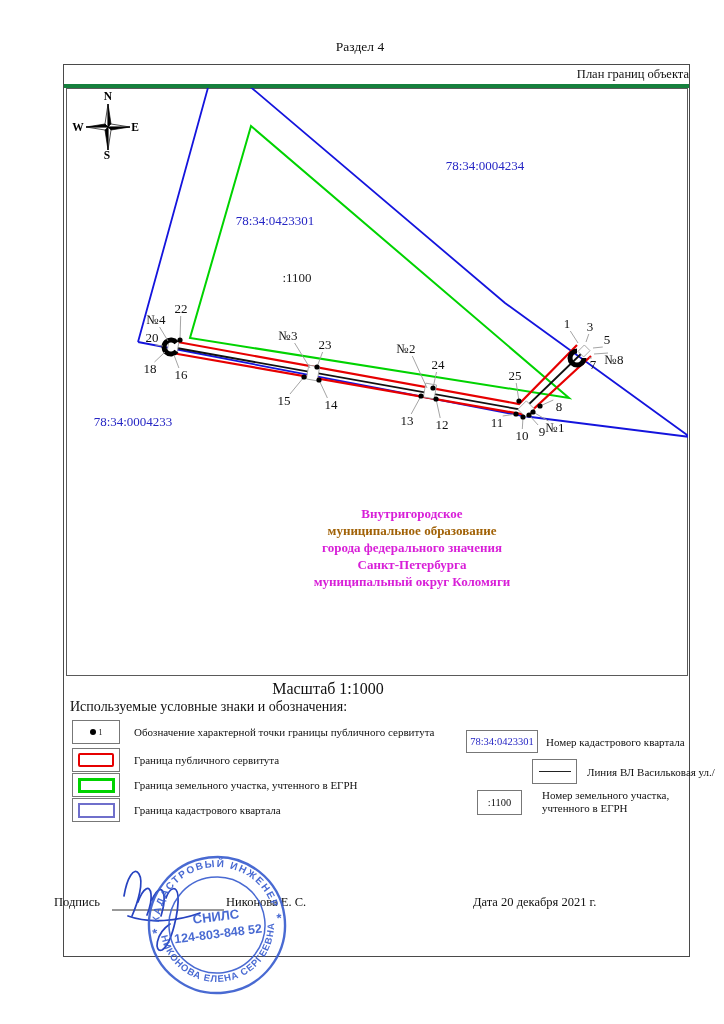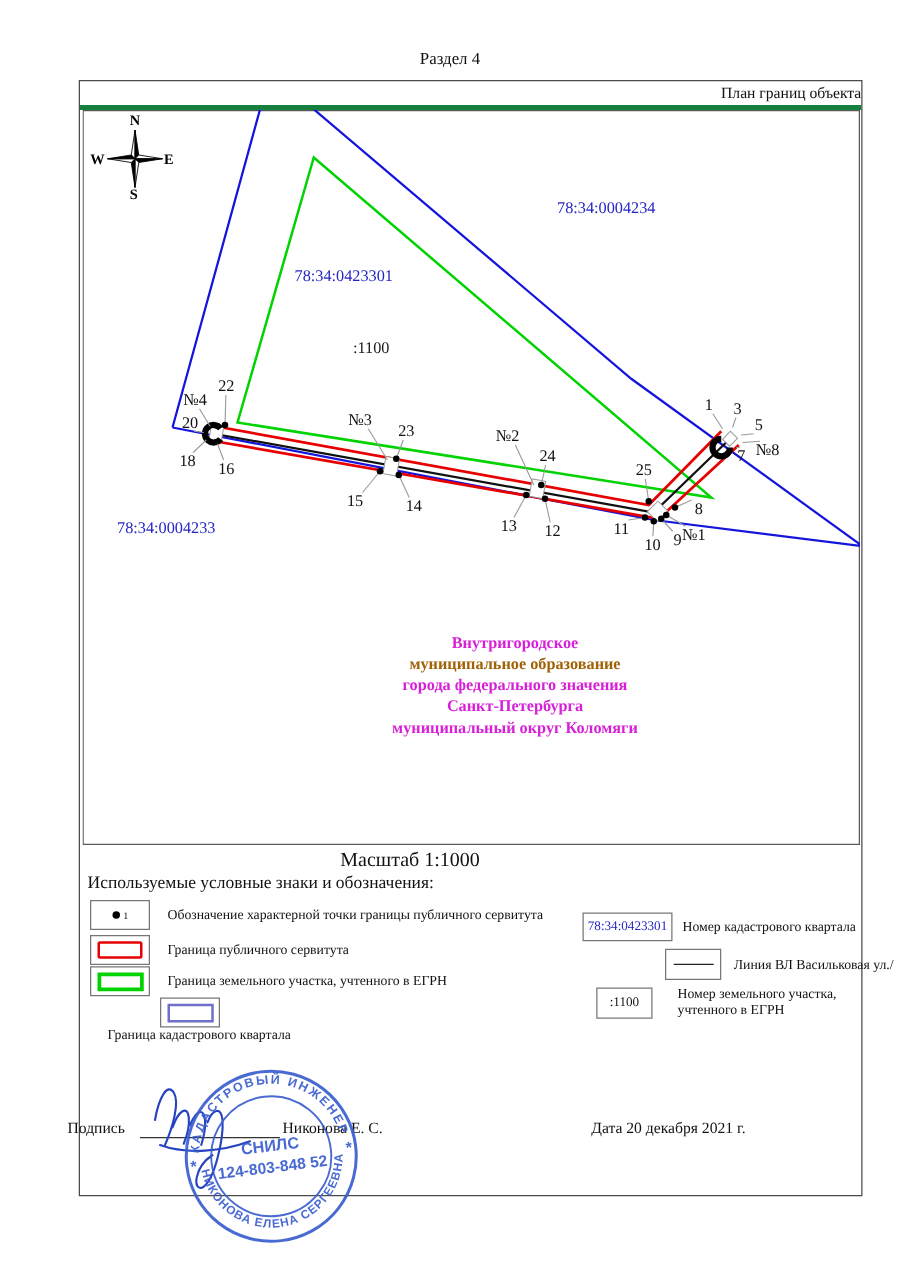--- a/index.html
+++ b/index.html
@@ -174,21 +174,21 @@
       <div class="sym-red"></div>
     </div>
   <div class="leg-label">Граница публичного сервитута</div>
 </div>
 <div class="leg-row" style="left:72px;top:773px;">
   <div class="leg-box">
       <div class="sym-green"></div>
     </div>
   <div class="leg-label">Граница земельного участка, учтенного в ЕГРН</div>
 </div>
-<div class="leg-row" style="left:72px;top:798px;flex-direction:column;">
+<div class="leg-row" style="left:72px;top:798px;">
   <div class="leg-box">
       <div class="sym-blue"></div>
     </div>
   <div class="leg-label">Граница кадастрового квартала</div>
 </div>
 
 <div class="leg-row" style="left:466px;top:730px;">
   <div class="leg-box wide text-box blue-text">78:34:0423301</div>
   <div class="leg-label" style="margin-left:8px;">Номер кадастрового квартала</div>
 </div>

